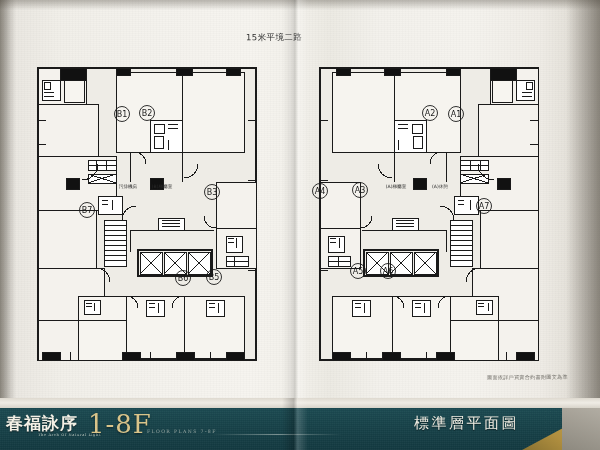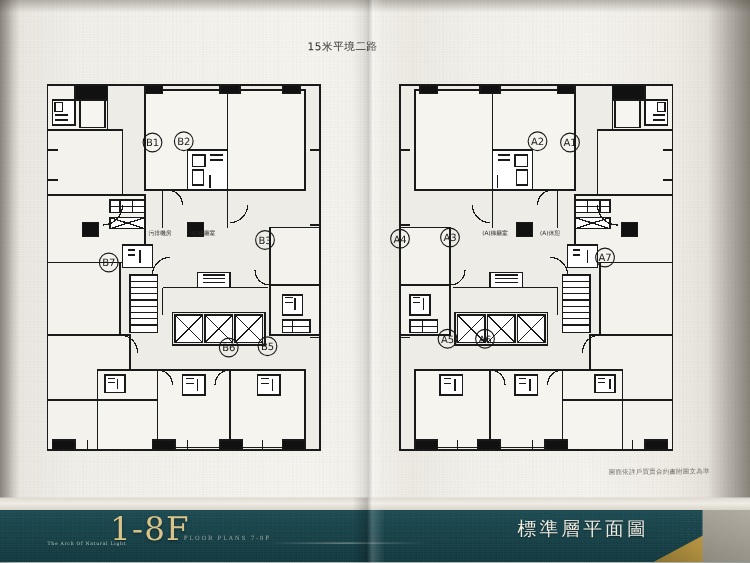--- a/index.html
+++ b/index.html
@@ -389,20 +389,21 @@
   <div class="disclaimer">圖面依詳戶買賣合約書附圖文為準</div>
 
   <div class="banner-white-strip"></div>
 
   <div class="banner">
     <div class="banner-tex"></div>
     <div class="corner-gold"></div>
     <div class="corner-grey"></div>
   </div>
 
+  <div class="brand">春福詠序</div>
   <div class="brand-sub">The Arch Of Natural Light</div>
   <div class="floor-no">1-8F</div>
   <div class="floor-en">FLOOR PLANS 7-8F</div>
   <div class="rule"></div>
   <div class="sheet-title">標準層平面圖</div>
   <div class="dotgrid">· · · · ·
 · · · · ·
 · · · · ·
 · · · · ·
 · · · · ·</div>

